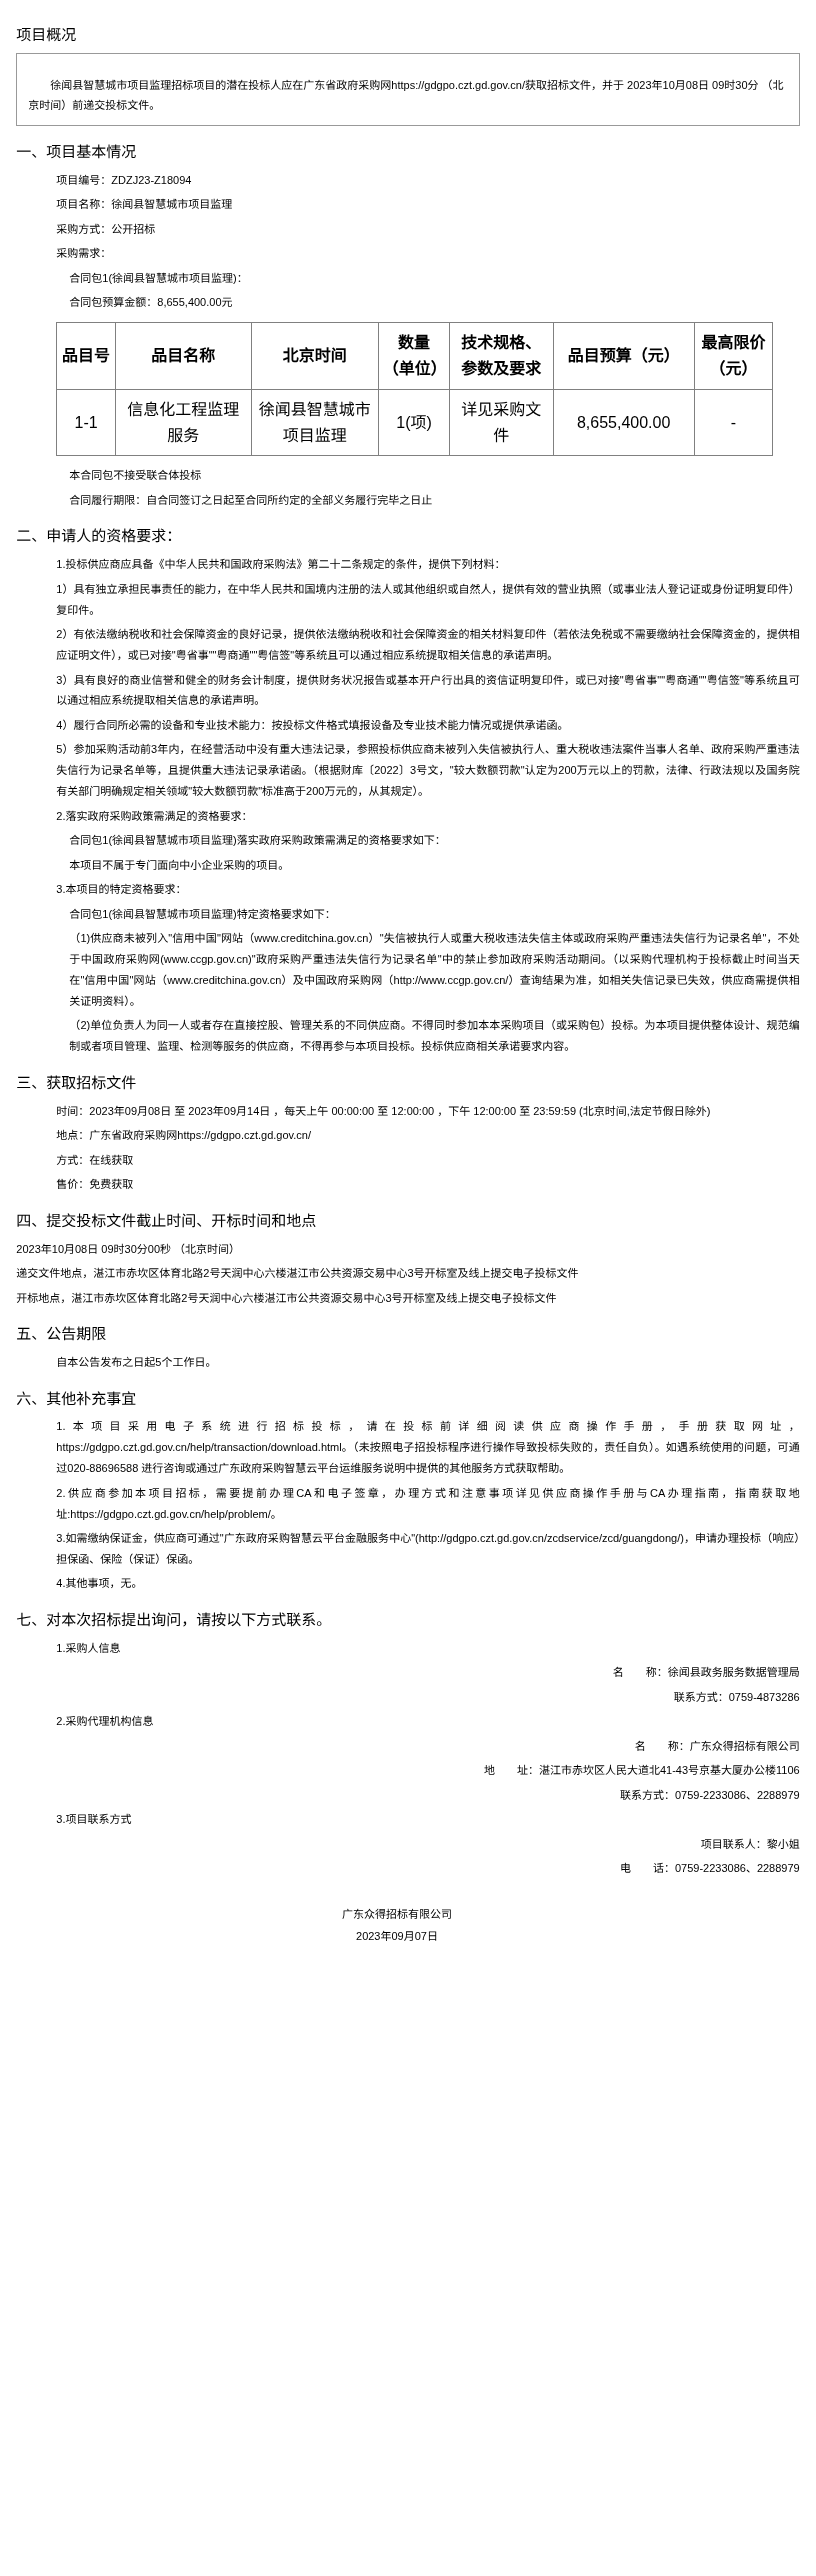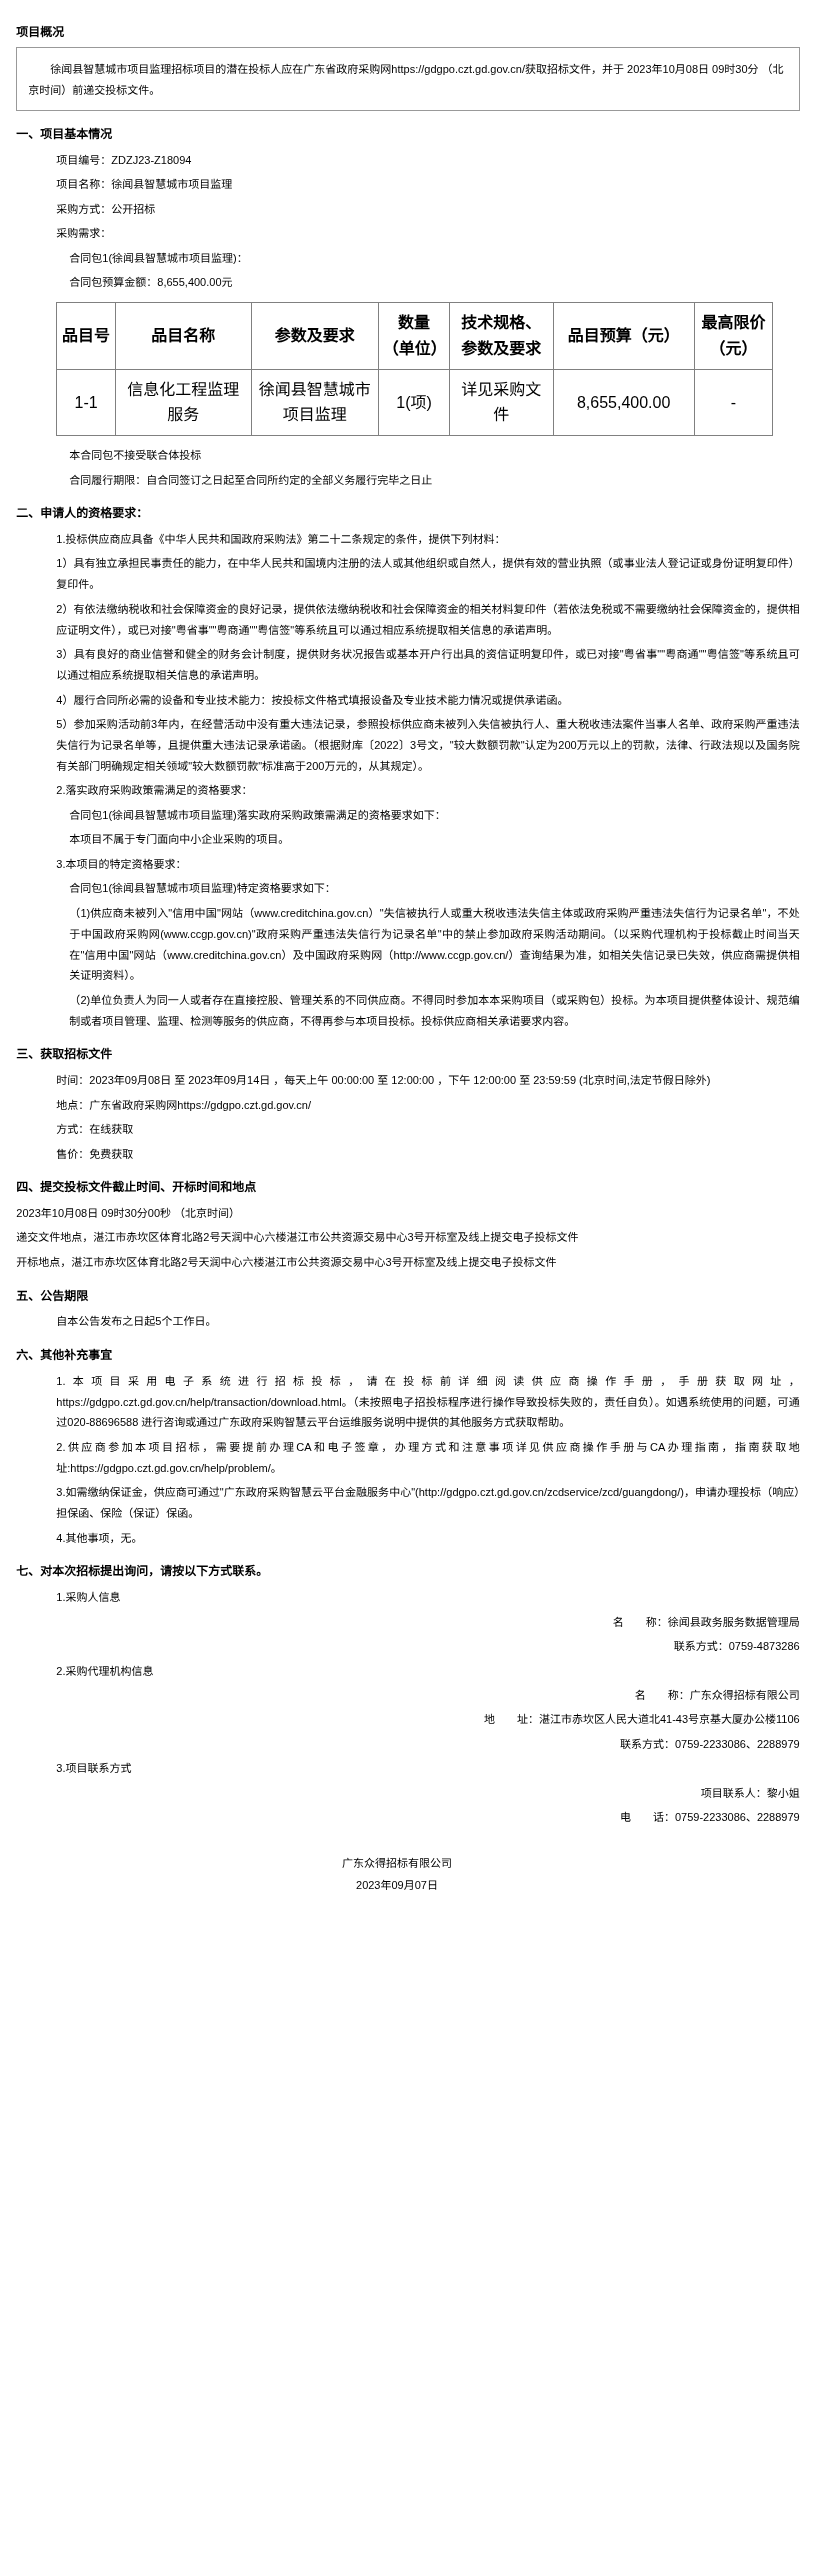--- a/index.html
+++ b/index.html
@@ -13,27 +13,27 @@
     font-size: 11px;
     color: #000000;
     line-height: 1.7;
   }
   .page {
     width: 816px;
     box-sizing: border-box;
     padding: 9px 16.3px 12.7px 16.3px;
   }
   .section-title {
-    font-weight: bold;
-    font-size: 12px;
+    font-weight: normal;
+    font-size: 15px;
     margin: 12.7px 0 5.4px 0;
   }
   .overview-box {
     border: 0.9px solid #999999;
-    padding: 11px 11px 9px 11px;
+    padding: 21px 11px 9px 11px;
     margin-top: 3.6px;
     margin-bottom: 5.4px;
   }
   .overview-box p {
     margin: 0 0 5.4px 0;
     text-indent: 2em;
     line-height: 1.9;
   }
   .overview-box p:last-child {
     margin-bottom: 0;
@@ -106,21 +106,21 @@
   <div class="indent3">
     <p class="line">合同包1(徐闻县智慧城市项目监理)：</p>
     <p class="line">合同包预算金额：8,655,400.00元</p>
   </div>
 
   <table class="goods">
     <thead>
       <tr>
         <th class="col-no">品目号</th>
         <th class="col-name">品目名称</th>
-        <th class="col-target">参数及要求</th>
+        <th class="col-target">北京时间</th>
         <th class="col-qty">数量（单位）</th>
         <th class="col-spec">技术规格、参数及要求</th>
         <th class="col-budget">品目预算（元）</th>
         <th class="col-max">最高限价（元）</th>
       </tr>
     </thead>
     <tbody>
       <tr>
         <td>1-1</td>
         <td>信息化工程监理服务</td>

